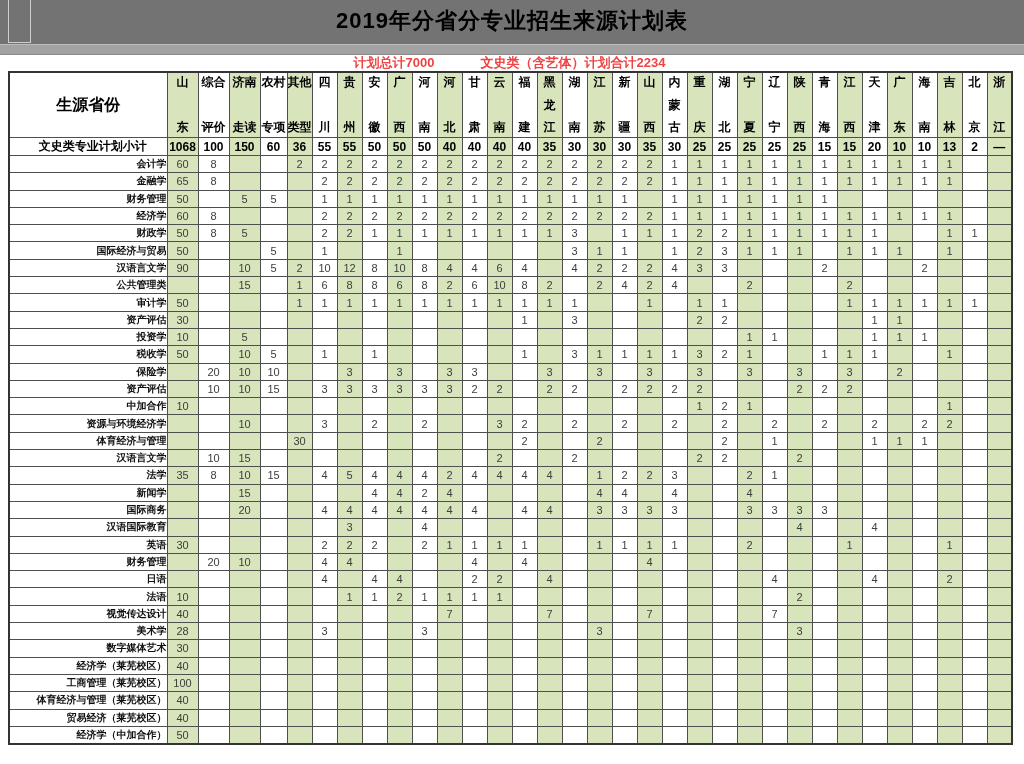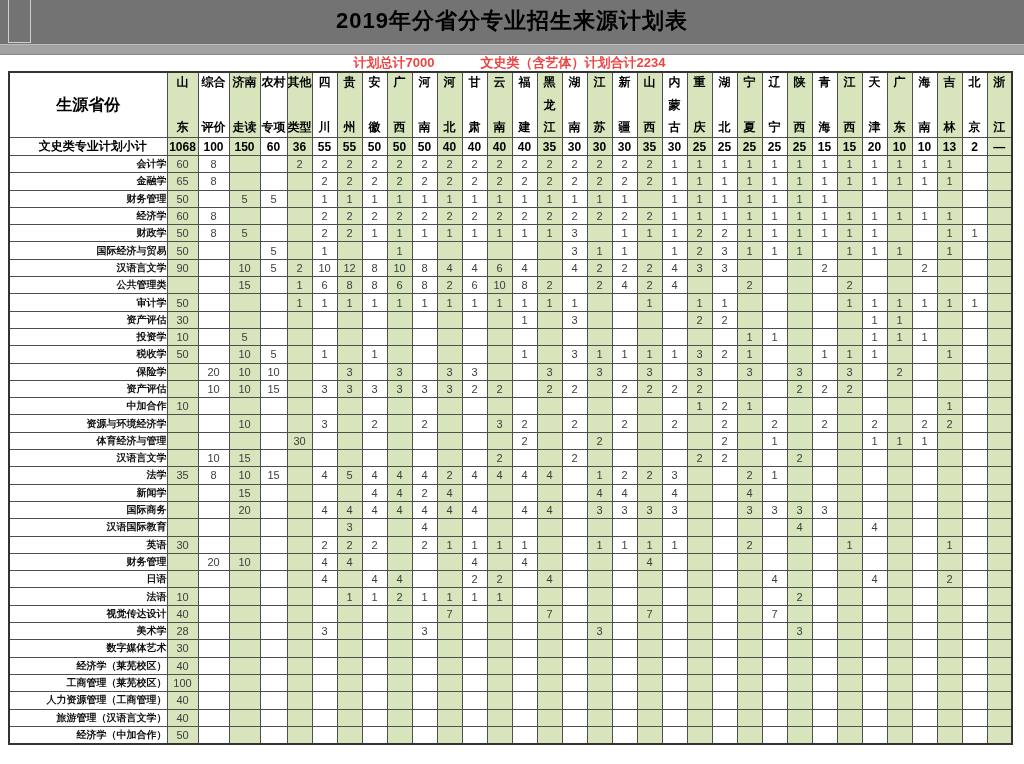--- a/index.html
+++ b/index.html
@@ -1424,21 +1424,21 @@
         <td></td>
         <td class="g"></td>
         <td></td>
         <td class="g"></td>
         <td></td>
         <td class="g"></td>
         <td></td>
         <td class="g"></td>
       </tr>
       <tr>
-        <td class="rowlabel">人力资源管理（工商管理）</td>
+        <td class="rowlabel">体育经济与管理（莱芜校区）</td>
         <td class="g">40</td>
         <td></td>
         <td class="g"></td>
         <td></td>
         <td class="g"></td>
         <td></td>
         <td class="g"></td>
         <td></td>
         <td class="g"></td>
         <td></td>
@@ -1460,21 +1460,21 @@
         <td></td>
         <td class="g"></td>
         <td></td>
         <td class="g"></td>
         <td></td>
         <td class="g"></td>
         <td></td>
         <td class="g"></td>
       </tr>
       <tr>
-        <td class="rowlabel">旅游管理（汉语言文学）</td>
+        <td class="rowlabel">贸易经济（莱芜校区）</td>
         <td class="g">40</td>
         <td></td>
         <td class="g"></td>
         <td></td>
         <td class="g"></td>
         <td></td>
         <td class="g"></td>
         <td></td>
         <td class="g"></td>
         <td></td>

